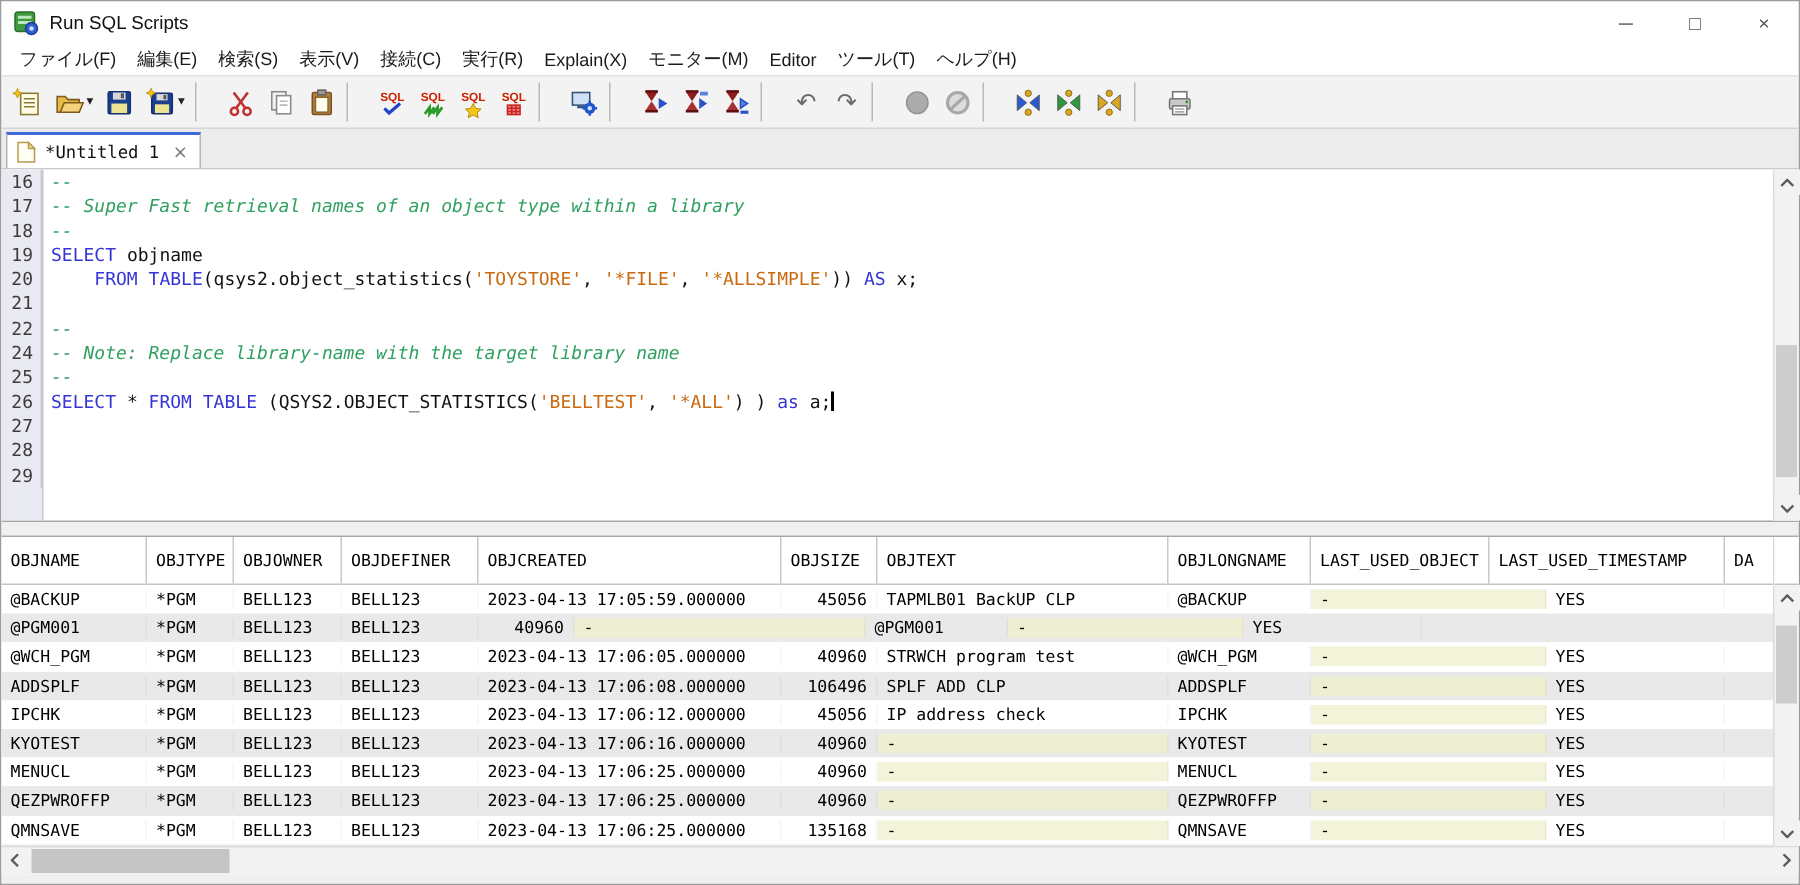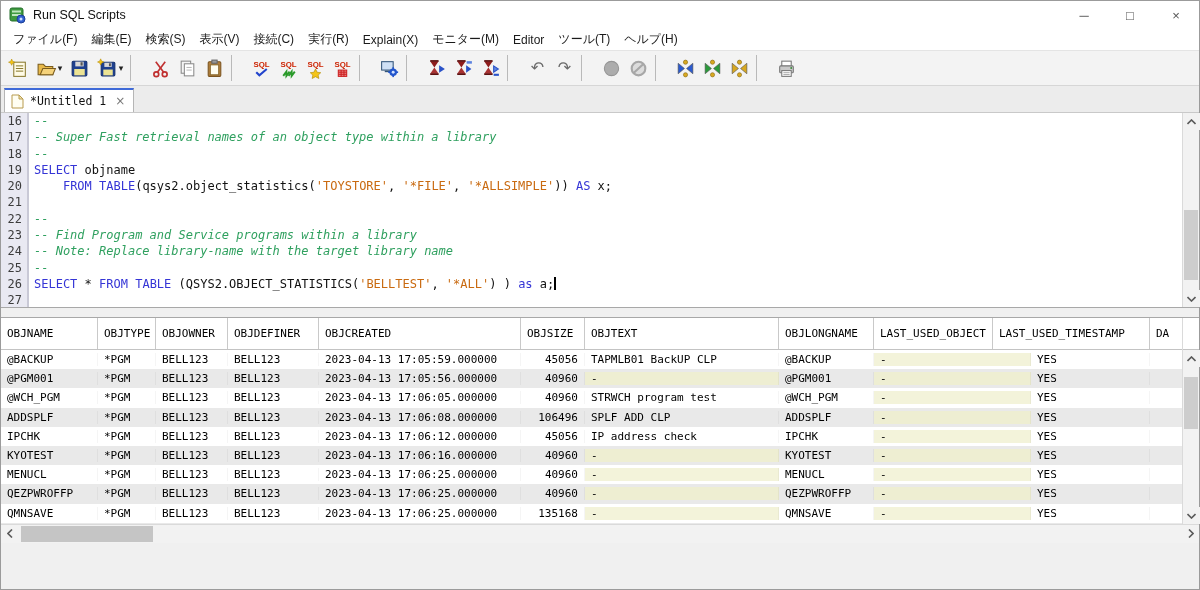--- a/index.html
+++ b/index.html
@@ -28,21 +28,21 @@
   .tbtn.disabled { opacity:.85; }
   .caret { font-size:9px; color:#222; margin-left:1px; font-family:"DejaVu Sans", sans-serif; }
 
   
   .tabbar { height:27px; background:#ececec; display:flex; align-items:flex-end; padding-left:3px; flex:none; border-bottom:1px solid #c9c9c9; }
   .tab { height:24px; background:#fff; border:1px solid #b5b5b5; border-bottom:none; border-top:2px solid #3f6ad8; display:flex; align-items:center; padding:0 8px 0 6px; font-family:"DejaVu Sans Mono", monospace; font-size:11.5px; color:#111; }
   .tab .doc-ic { margin-right:6px; }
   .tab-close { margin-left:9px; color:#777; font-size:12px; font-family:"DejaVu Sans", sans-serif; }
 
   
-  .editor-wrap { height:195px; display:flex; background:#fff; border-bottom:1px solid #a8a8a8; flex:none; position:relative; }
+  .editor-wrap { height:235px; display:flex; background:#fff; border-bottom:1px solid #a8a8a8; flex:none; position:relative; }
   .editor { flex:1; overflow:hidden; position:relative; font-family:"DejaVu Sans Mono", monospace; font-size:12px; line-height:16.3px; }
   .editor::before { content:""; position:absolute; left:0; top:0; width:27px; height:100%; background:#e9e9f2; border-right:1px solid #c9c9d6; }
   .code-line { display:flex; height:16.3px; position:relative; }
   .ln { width:27px; flex:none; text-align:right; padding-right:5px; color:#3c3c3c; background:#e9e9f2; border-right:1px solid #c9c9d6; }
   .code { padding-left:6px; white-space:pre; color:#111; }
   .cmt { color:#2fa05f; font-style:italic; }
   .kw  { color:#3535d6; }
   .str { color:#c96a10; }
   .plain { color:#111; }
   .caret-bar { display:inline-block; width:1.4px; height:13px; background:#000; vertical-align:-2px; }
@@ -395,24 +395,20 @@
         </div>
         <div class="code-line">
           <span class="ln">21</span>
           <span class="code"></span>
         </div>
         <div class="code-line">
           <span class="ln">22</span>
           <span class="code"><span class="cmt">--</span></span>
         </div>
         <div class="code-line">
-          <span class="ln">23</span>
-          <span class="code"><span class="cmt">-- Find Program and Service programs within a library</span></span>
-        </div>
-        <div class="code-line">
           <span class="ln">24</span>
           <span class="code"><span class="cmt">-- Note: Replace library-name with the target library name</span></span>
         </div>
         <div class="code-line">
           <span class="ln">25</span>
           <span class="code"><span class="cmt">--</span></span>
         </div>
         <div class="code-line">
           <span class="ln">26</span>
           <span class="code"><span class="kw">SELECT</span><span class="plain"> * </span><span class="kw">FROM</span><span class="plain"> </span><span class="kw">TABLE</span><span class="plain"> (QSYS2.OBJECT_STATISTICS(</span><span class="str">'BELLTEST'</span><span class="plain">, </span><span class="str">'*ALL'</span><span class="plain">) ) </span><span class="kw">as</span><span class="plain"> a;</span><span class="caret-bar"></span></span>
@@ -475,21 +471,20 @@
           <div class="dcell" style="width: 95px;">@BACKUP</div>
           <div class="dcell nullv" style="width: 157px;">-</div>
           <div class="dcell" style="width: 119px;">YES</div>
           <div class="dcell" style="width: 36px;"></div>
         </div>
         <div class="drow alt">
           <div class="dcell" style="width: 97px;">@PGM001</div>
           <div class="dcell" style="width: 58px;">*PGM</div>
           <div class="dcell" style="width: 72px;">BELL123</div>
           <div class="dcell" style="width: 91px;">BELL123</div>
-          <div class="dcell" style="width: 202px;">2023-04-13 17:05:56.000000</div>
           <div class="dcell r" style="width: 64px;">40960</div>
           <div class="dcell nullv" style="width: 194px;">-</div>
           <div class="dcell" style="width: 95px;">@PGM001</div>
           <div class="dcell nullv" style="width: 157px;">-</div>
           <div class="dcell" style="width: 119px;">YES</div>
           <div class="dcell" style="width: 36px;"></div>
         </div>
         <div class="drow">
           <div class="dcell" style="width: 97px;">@WCH_PGM</div>
           <div class="dcell" style="width: 58px;">*PGM</div>

